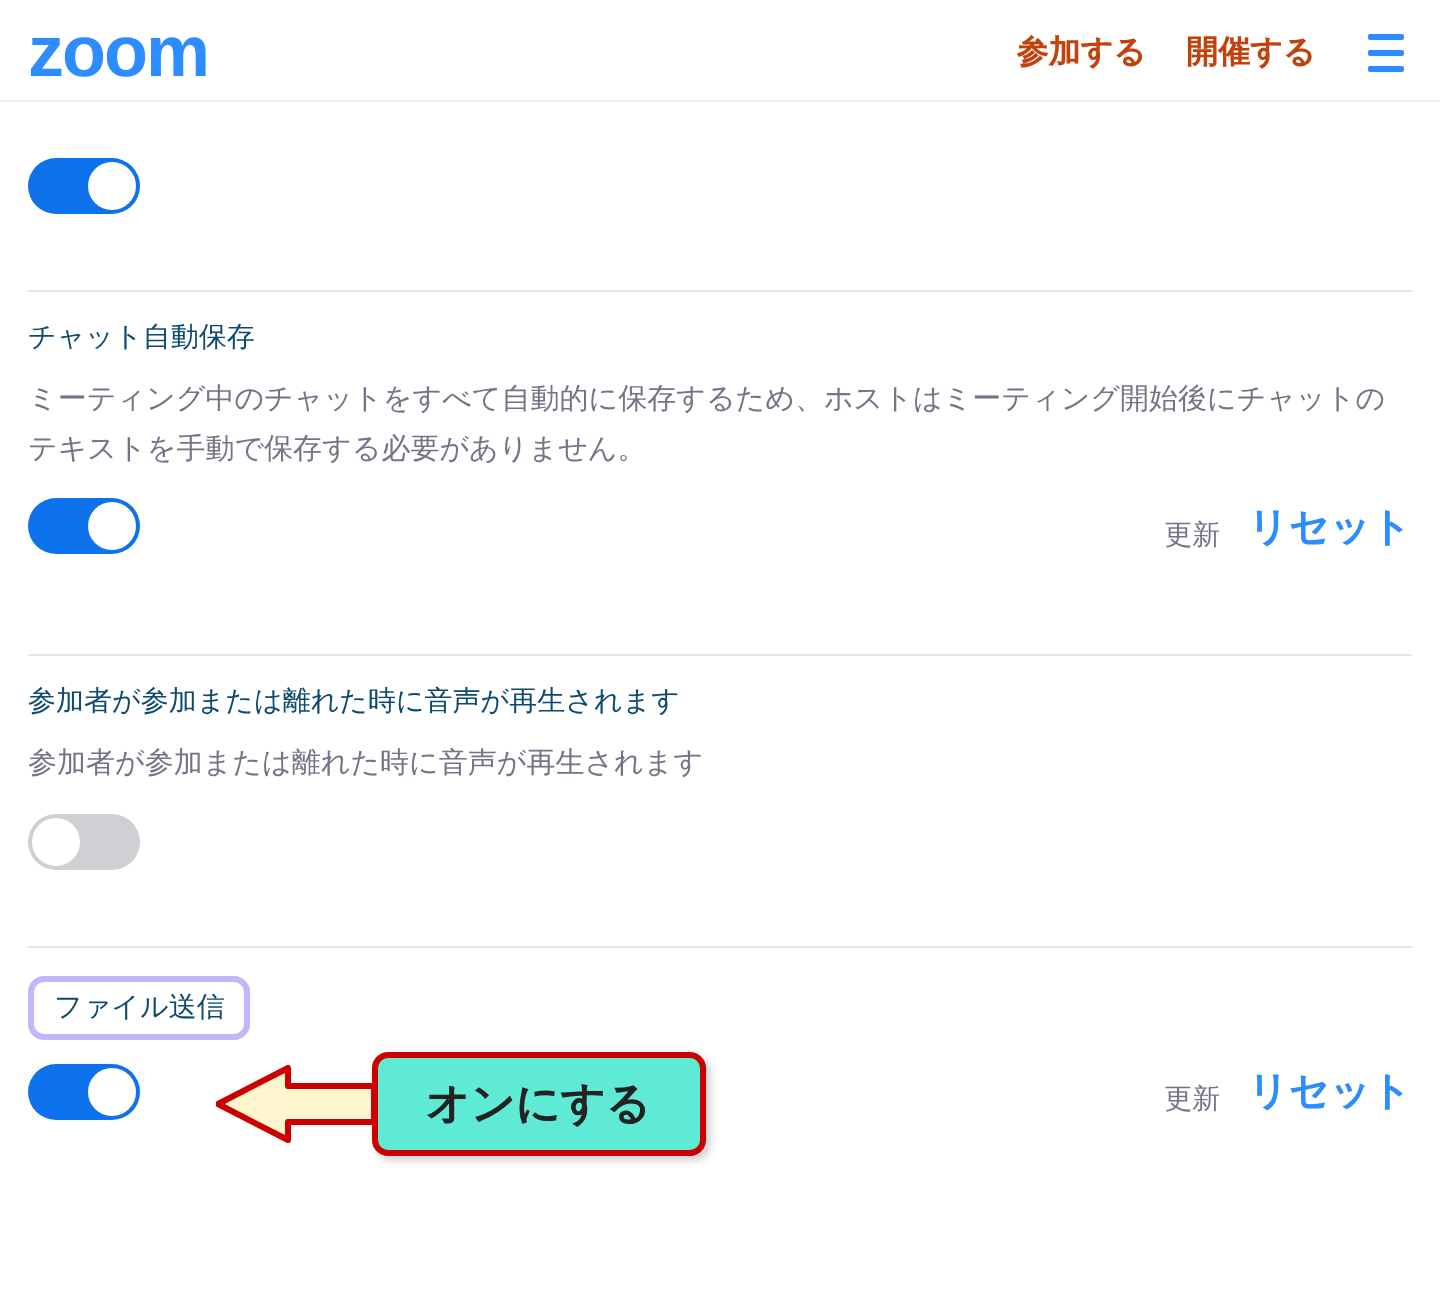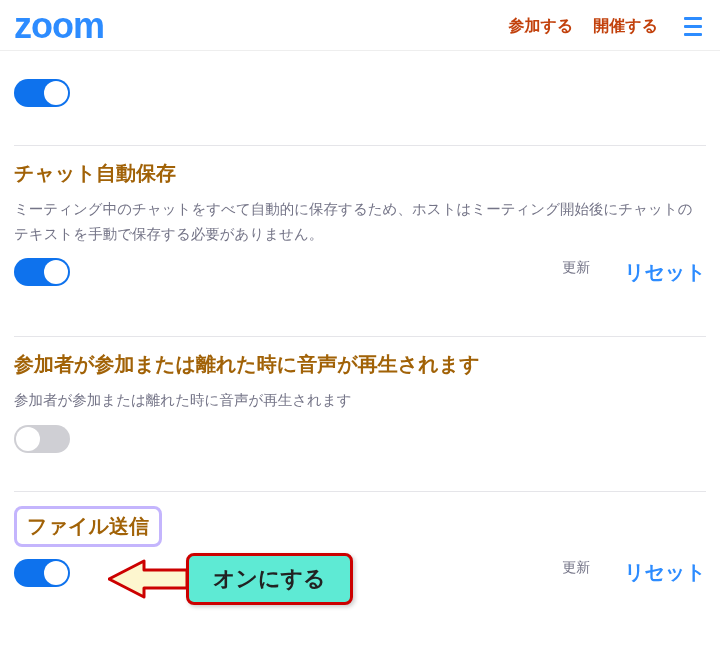--- a/index.html
+++ b/index.html
@@ -52,24 +52,24 @@
   .section {
     padding: 14px 0 20px;
     position: relative;
   }
   .divider {
     border: 0;
     border-top: 1px solid #e5e5e9;
     margin: 30px 0 0;
   }
   .sec-title {
-    font-size: 20px;
-    font-weight: 700;
+    font-size: 14px;
+    font-weight: 400;
     margin-bottom: 10px;
-    color: #a16207;
+    color: #0c4a6e;
   }
   .sec-desc {
     font-size: 14.5px;
     line-height: 1.7;
     color: #747487;
     margin-bottom: 2px;
   }
   .row-actions {
     display: flex;
     align-items: center;
@@ -92,22 +92,22 @@
     background: #fff;
     border-radius: 50%;
     position: absolute;
     top: 2px;
   }
   .toggle.on .knob { right: 2px; }
   .toggle.off .knob { left: 2px; }
   .actions-right {
     margin-left: auto;
     display: flex;
-    align-items: flex-start;
-    gap: 34px;
+    align-items: flex-end;
+    gap: 14px;
   }
   .update-label { font-size: 14px; color: #747487; }
   .reset-link { font-size: 20px; font-weight: 700; color: #2D8CFF; cursor: pointer; }
 
   .title-highlight {
     display: inline-block;
     border: 3px solid #c4b5fd;
     border-radius: 8px;
     padding: 4px 10px;
   }

